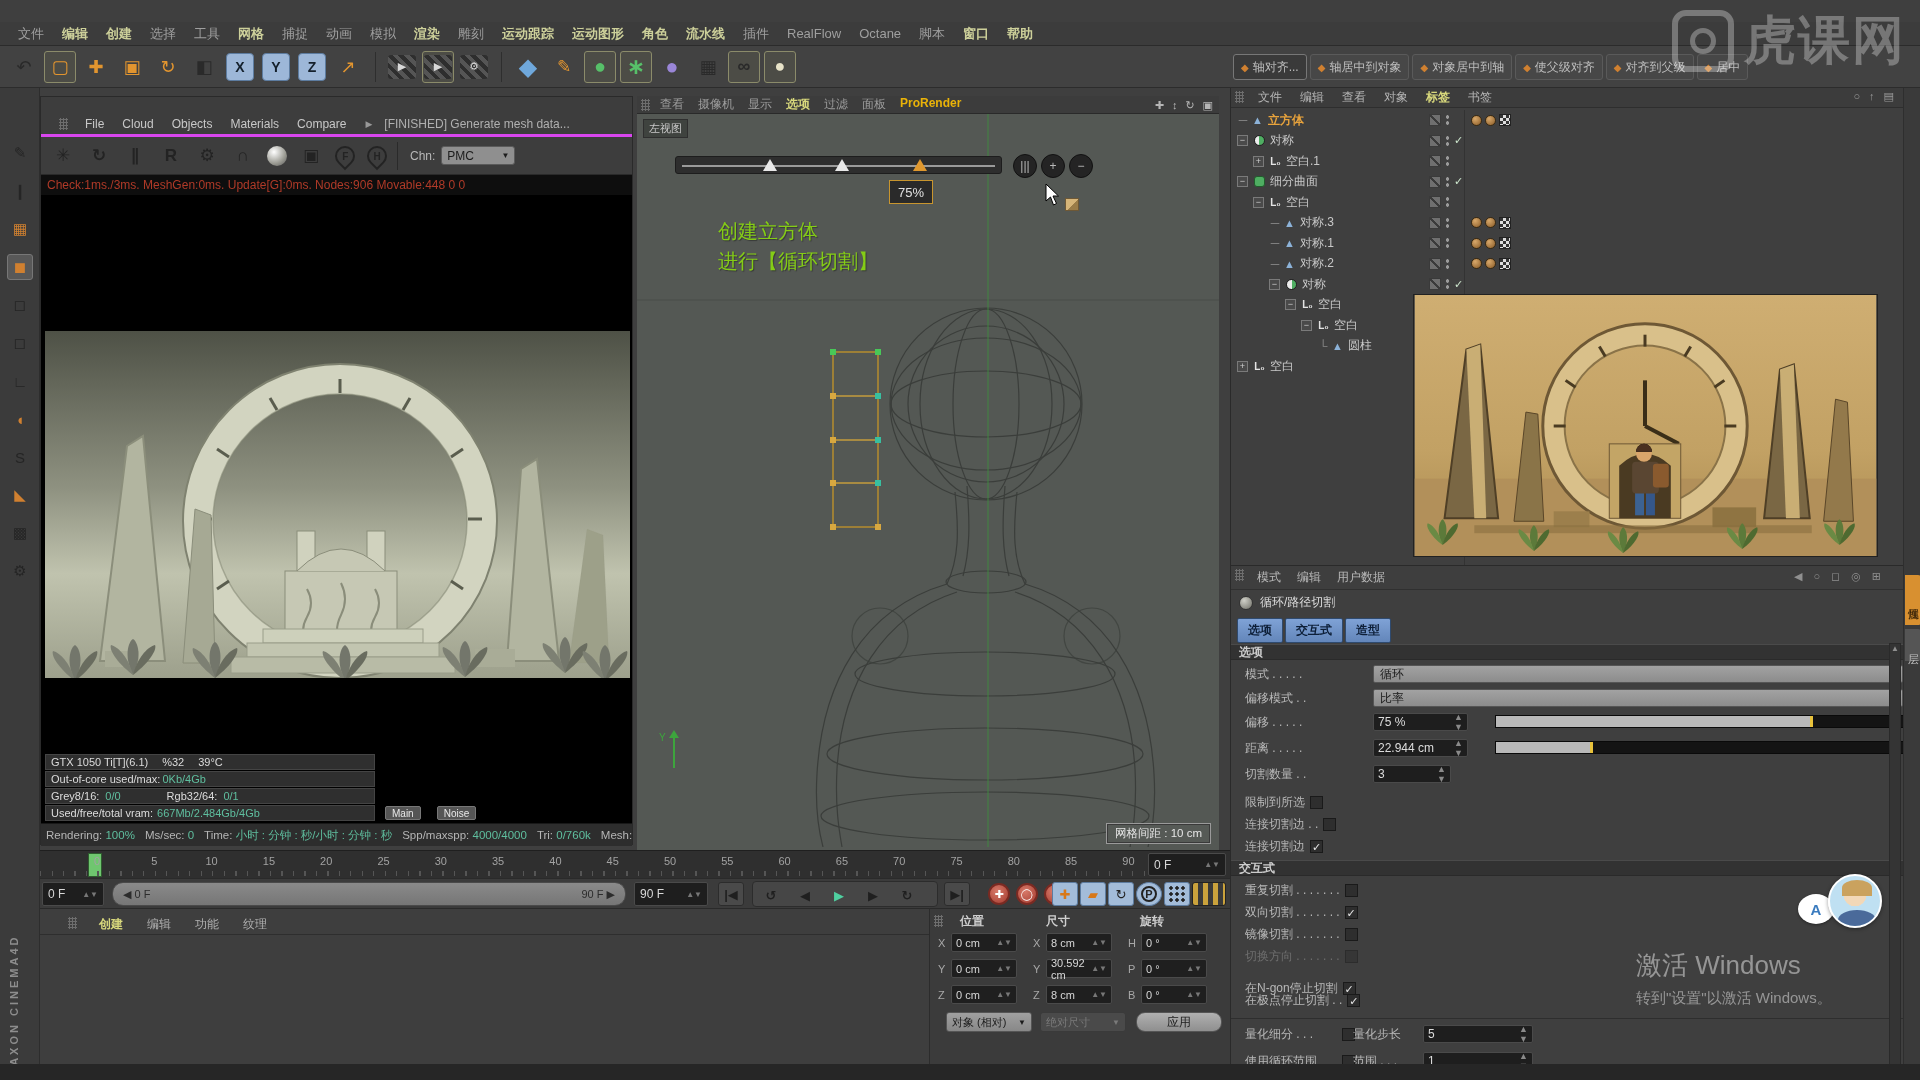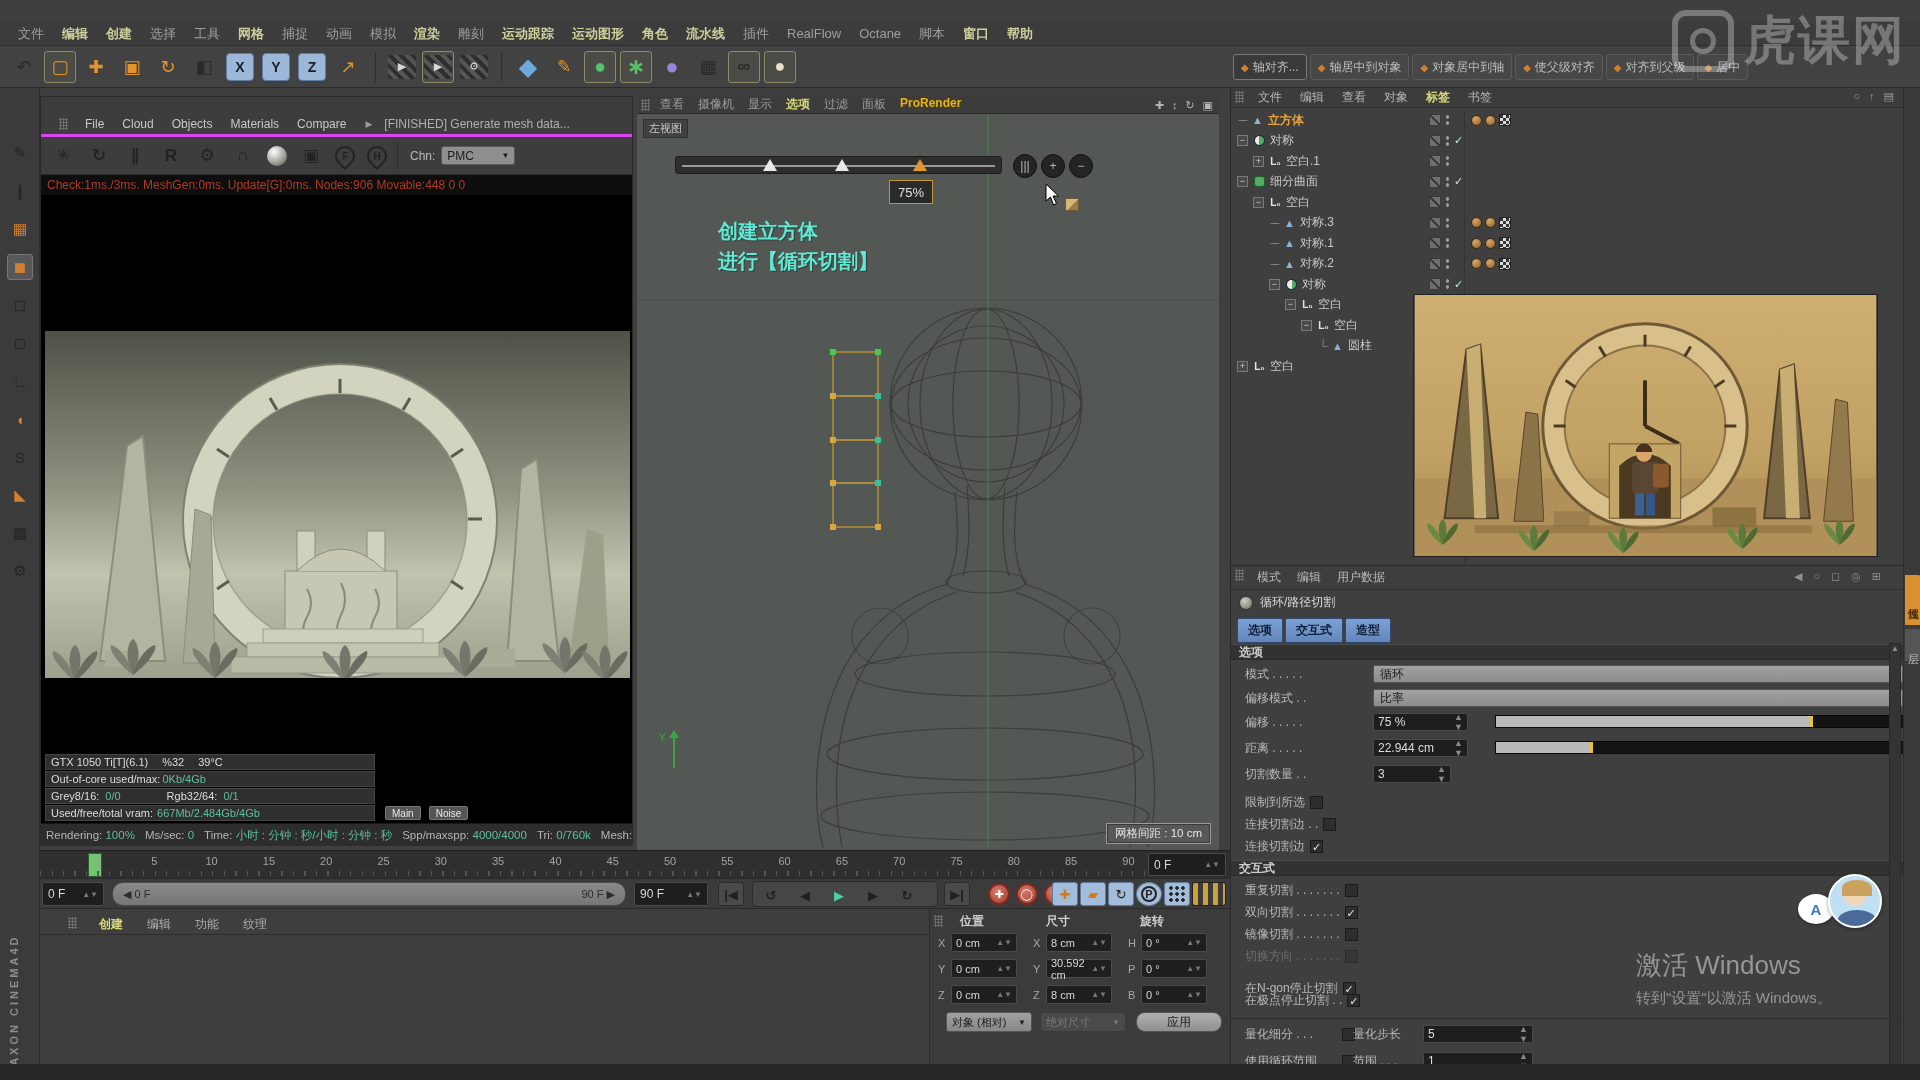--- a/index.html
+++ b/index.html
@@ -72,21 +72,21 @@
   .vp-mi.pro{color:#eab308;font-weight:bold;}
   .vp-corner{position:absolute;right:6px;top:0;height:18px;display:flex;gap:8px;align-items:center;color:#b5b5b5;font-size:11px;}
   .vp-label{left:6px;top:23px;background:#3f433f;border:1px solid #2f2f2f;color:#c8c8c8;padding:1px 5px;font-size:11px;}
   .grip{width:9px;height:12px;background:radial-gradient(#6e6e6e 1px,transparent 1.3px);background-size:3px 3px;position:absolute;left:4px;top:3px;}
   .vp-slider{left:38px;top:60px;width:327px;height:18px;background:#2e2e2e;border:1px solid #1d1d1d;border-radius:3px;}
   .vp-sline{position:absolute;left:6px;right:6px;top:8px;height:2px;background:#9a9a9a;}
   .tri{position:absolute;top:2px;width:0;height:0;border-left:7px solid transparent;border-right:7px solid transparent;border-bottom:12px solid #e8e8e8;}
   .tri.active{border-bottom-color:#e0982e;}
   .vp-tip{left:252px;top:84px;width:44px;height:24px;background:#2a2a2a;border:1px solid #c8952e;color:#e0e0e0;display:flex;align-items:center;justify-content:center;font-size:13px;}
   .vp-rbtn{position:absolute;top:58px;width:24px;height:24px;border-radius:50%;background:#242424;border:1px solid #111;color:#b8b8b8;display:flex;align-items:center;justify-content:center;font-size:12px;}
-  .vp-note{left:81px;top:120px;color:#5eead4;font-size:20px;font-weight:bold;line-height:30px;text-shadow:1px 1px 1px rgba(0,0,0,.35);}
+  .vp-note{left:81px;top:120px;color:#84cc16;font-size:20px;font-weight:normal;line-height:30px;text-shadow:1px 1px 1px rgba(0,0,0,.35);}
   .vp-grid{right:8px;bottom:6px;background:#565a56;border:1px solid #9a9a9a;box-shadow:inset 0 0 0 1px #3a3a3a;color:#e6e6e6;font-size:11.5px;padding:2px 8px;}
   .vp-gizmo{left:22px;top:634px;width:30px;height:44px;}
   .cubeicon{left:428px;top:102px;width:14px;height:13px;background:linear-gradient(135deg,#d6b579 55%,#9a7c48 55%);border:1px solid #6e5836;}
   
   .rp{left:1230px;top:88px;width:690px;height:992px;background:#3f3f3f;border-left:1px solid #2a2a2a;}
   .om-menu{left:0;top:0;width:100%;height:20px;background:#3c3c3c;border-bottom:1px solid #2e2e2e;display:flex;align-items:center;padding-left:18px;gap:2px;}
   .om-mi{padding:0 9px;color:#b5b5b5;font-size:12px;}
   .om-mi.act{color:#d8d87c;font-weight:bold;}
   .om-hicons{position:absolute;right:26px;top:2px;display:flex;gap:9px;color:#9a9a9a;font-size:11px;}
   .om-tree{left:0;top:22px;width:100%;height:455px;}
@@ -421,21 +421,21 @@
       <div class="gtxbox" style="top:593px;gap:6px;">
         <span>Grey8/16:</span>
           <span class="teal">0/0</span>
         <span style="margin-left:40px;">Rgb32/64:</span>
           <span class="teal">0/1</span>
       </div>
       <div class="gtxbox" style="top:610px;gap:4px;">
         <span>Used/free/total vram:</span>
           <span class="teal">667Mb/2.484Gb/4Gb</span>
       </div>
-      <div class="ab" style="left:344px;top:611px;display:flex;gap:8px;">
+      <div class="ab" style="left:344px;top:611px;display:flex;gap:16px;">
           <span class="gbtn">Main</span>
           <span class="gbtn">Noise</span>
         </div>
     </div>
     <div class="ab lv-render">
         <span>Rendering: <span class="teal">100%</span></span>
         <span>Ms/sec: <span class="teal">0</span></span>
         <span>Time: <span class="teal">小时 : 分钟 : 秒/小时 : 分钟 : 秒</span></span>
         <span>Spp/maxspp: <span class="teal">4000/4000</span></span>
         <span>Tri: <span class="teal">0/760k</span></span>

